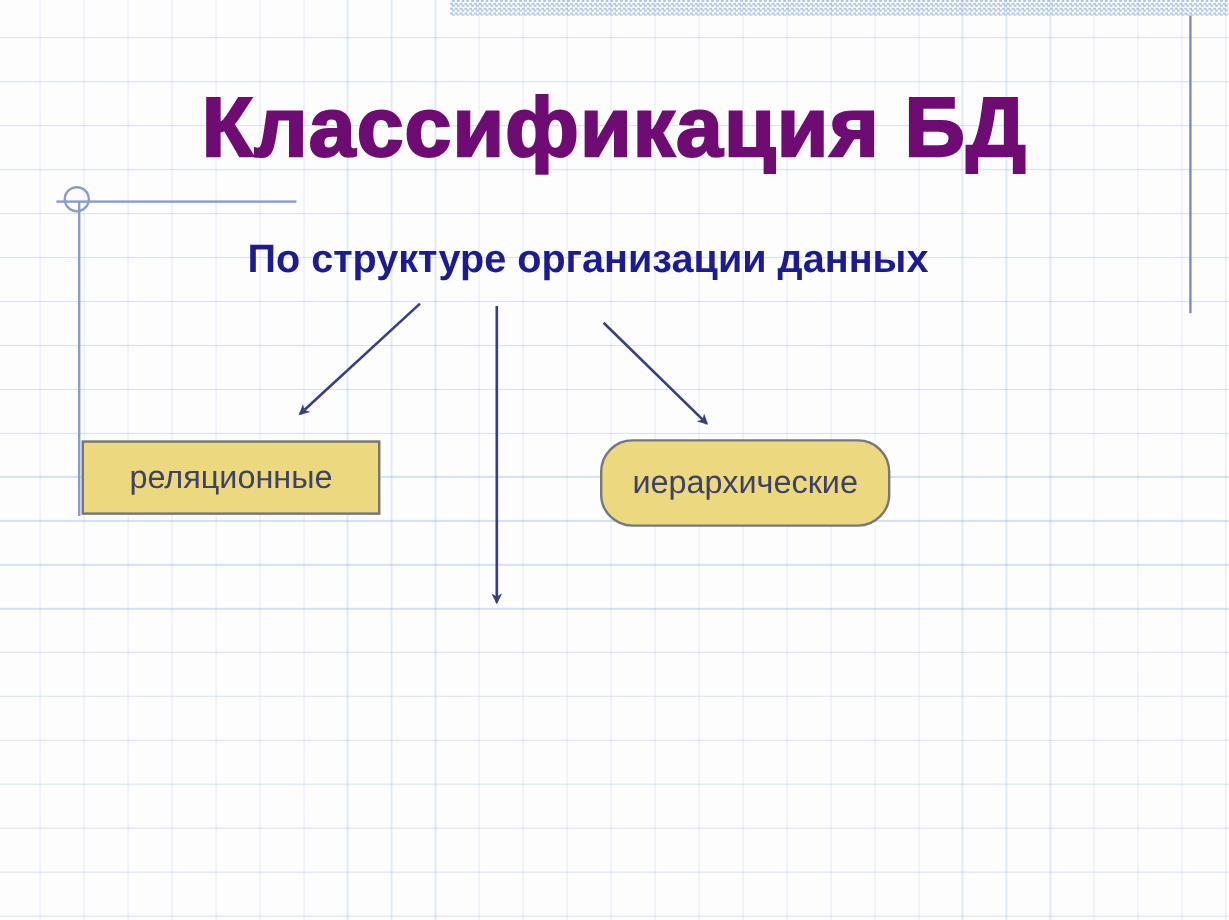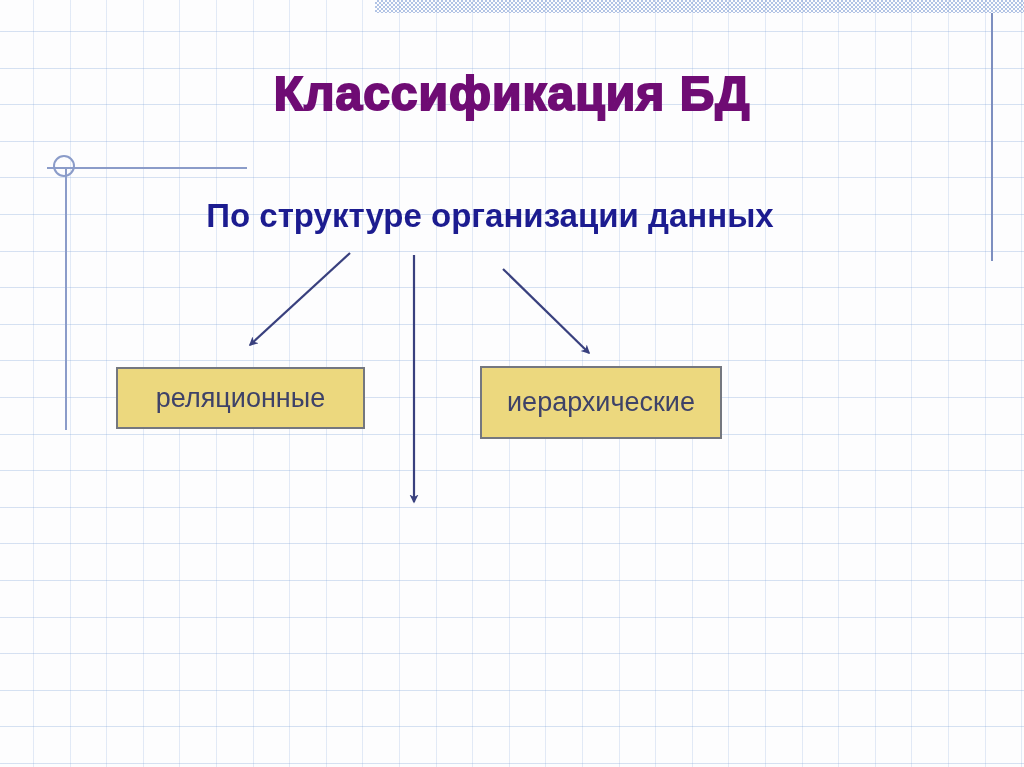--- a/index.html
+++ b/index.html
@@ -27,42 +27,42 @@
   
   .orn-hline{position:absolute;left:47px;top:167px;width:200px;height:2px;background:#8b9cc9;}
   .orn-vline{position:absolute;left:65px;top:168px;width:2px;height:262px;background:#8b9cc9;}
   .orn-circle{
     position:absolute;left:53px;top:155px;width:22px;height:22px;
     border:2px solid #8b9cc9;border-radius:50%;background:transparent;box-sizing:border-box;
   }
   .title{
     position:absolute;left:0;top:66px;width:1024px;
     text-align:center;
-    font-size:48px;font-weight:bold;letter-spacing:1px;
+    font-size:70px;font-weight:bold;letter-spacing:1px;
     color:#6f0c74;
     -webkit-text-stroke:2px #6f0c74;
     white-space:nowrap;
   }
   .subtitle{
     position:absolute;left:0;top:197px;width:940px;
     text-align:center;
     font-size:33px;font-weight:bold;
     color:#1c1c90;
     white-space:nowrap;
     padding-left:20px;
   }
   .arrows{position:absolute;left:0;top:0;width:1024px;height:767px;pointer-events:none;}
   .node{
     position:absolute;box-sizing:border-box;
     background:#ecd87e;border:2px solid #74777f;
     display:flex;align-items:center;justify-content:center;
     font-size:27px;color:#3e4268;
   }
-  .node-relational  {left:68px; top:367px;width:249px;height:62px;margin-left:48px;}
-  .node-hierarchical{left:480px;top:366px;width:242px;height:73px;}
+  .node-relational  {left:68px; top:367px;width:249px;height:62px;}
+  .node-hierarchical{left:500px;top:366px;width:242px;height:73px;border-radius:27px;}
   .node-network     {left:262px;top:537px;width:330px;height:79px;}
 </style>
 </head>
 <body>
 
 <div class="slide">
 
   <div class="top-band"></div>
   <div class="right-rule"></div>
 

